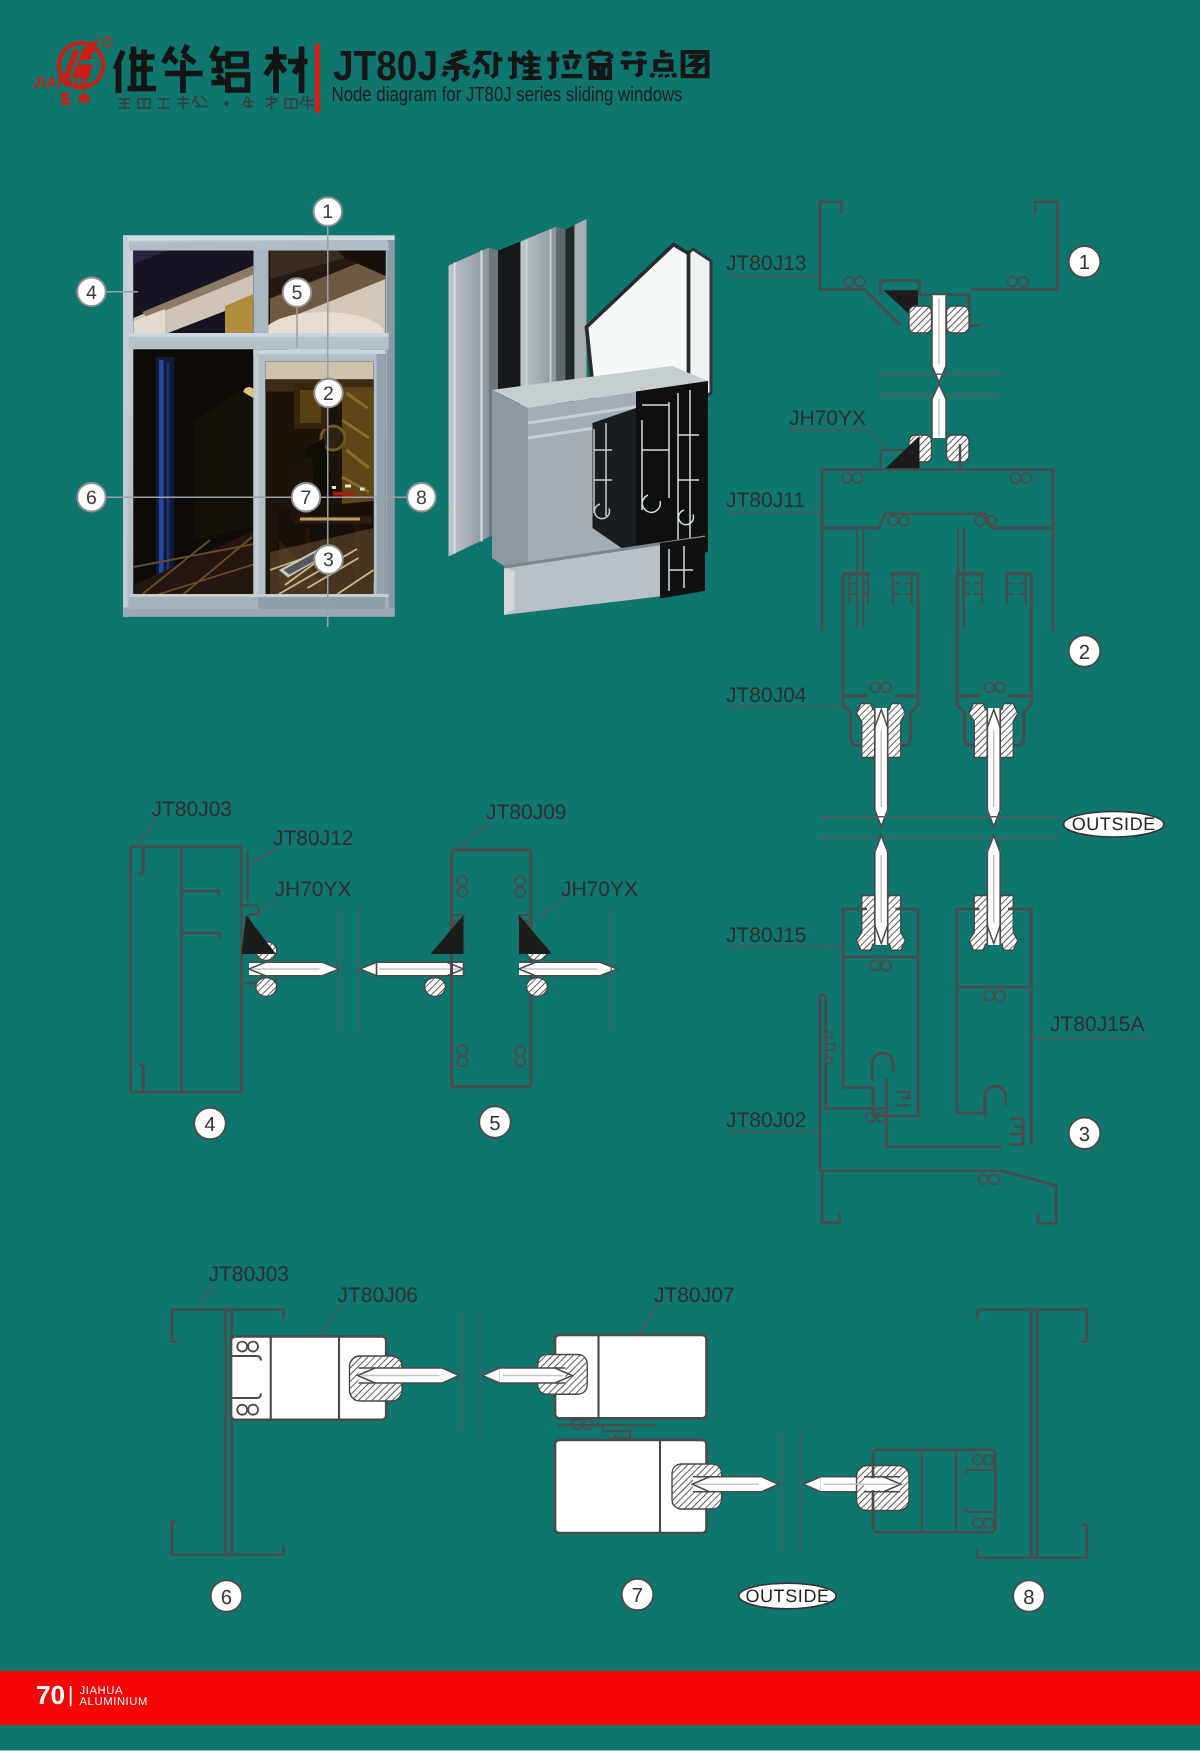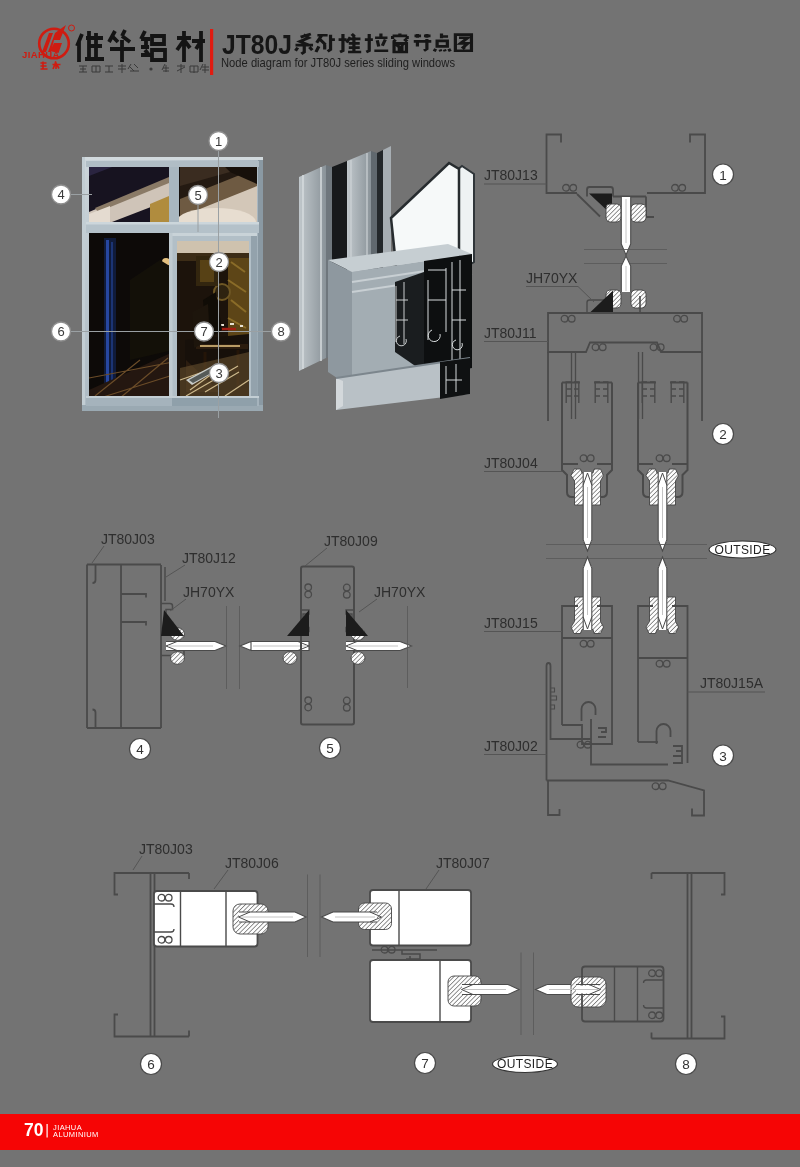--- a/index.html
+++ b/index.html
@@ -1,15 +1,15 @@
 <!DOCTYPE html>
 <html><head><meta charset="utf-8"><title>JT80J</title>
 <style>
 html,body{margin:0;padding:0;background:#fff}
-#page{position:relative;width:800px;height:1167px;background:#737373;font-family:"Liberation Sans",sans-serif;overflow:hidden}
+#page{position:relative;width:800px;height:1167px;background:#0f766e;font-family:"Liberation Sans",sans-serif;overflow:hidden}
 svg{position:absolute;left:0;top:0}
 </style></head><body>
 <div id="page">
 <svg width="800" height="1167" viewBox="0 0 800 1167">
 <defs>
 <pattern id="hat" patternUnits="userSpaceOnUse" width="3.2" height="3.2" patternTransform="rotate(45)">
 <rect width="3.2" height="3.2" fill="#fdfdfd"></rect>
           <line x1="0" y1="0" x2="0" y2="3.2" stroke="#3d3d3d" stroke-width="1.1"></line>
 </pattern>
 <g id="lp" fill="none" stroke="#4a4a4a" stroke-width="1.3">

